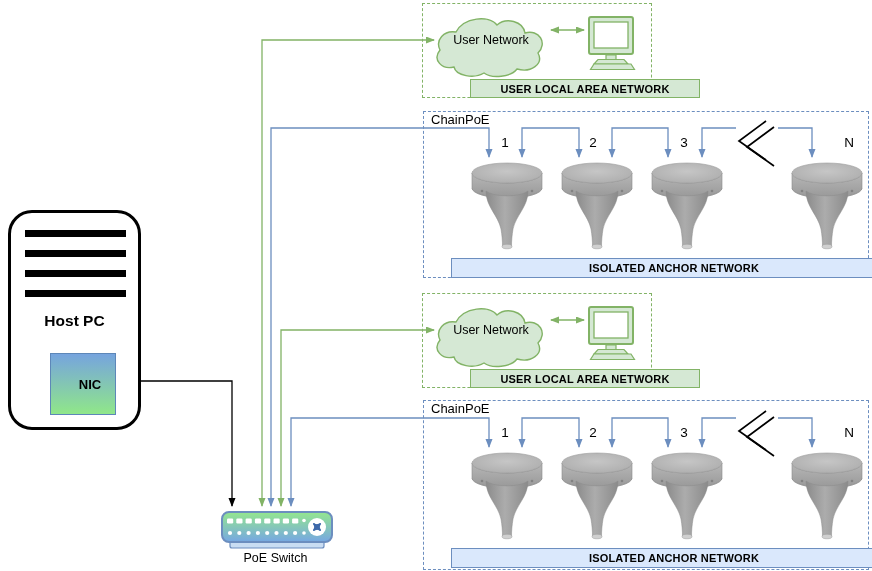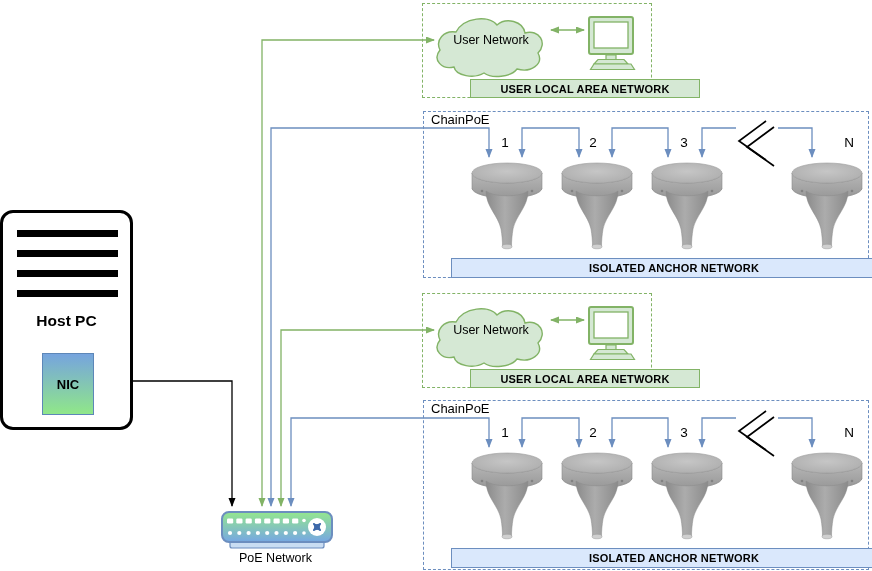--- a/index.html
+++ b/index.html
@@ -8,26 +8,26 @@
   .abs{position:absolute;box-sizing:border-box;}
   .dashed-green{border:1px dashed #82b366;background:transparent;}
   .dashed-blue{border:1px dashed #6c8ebf;background:transparent;}
   .bar-green{background:#d5e8d4;border:1px solid #82b366;display:flex;align-items:center;justify-content:center;
              font-weight:bold;font-size:11px;letter-spacing:.2px;margin-left:48px;}
   .bar-blue{background:#dae8fc;border:1px solid #6c8ebf;display:flex;align-items:center;justify-content:center;
             font-weight:bold;font-size:11px;letter-spacing:.2px;margin-left:28px;}
   .chain-title{font-size:13px;}
   .num-label{width:24px;text-align:center;font-size:13.5px;height:18px;line-height:18px;}
   .cloud-label{width:118px;text-align:center;font-size:12.5px;}
-  #hostpc{left:0;top:210px;width:133px;height:220px;border:3px solid #000;border-radius:13px;background:#fff;}
+  #hostpc{left:8px;top:210px;width:133px;height:220px;border:3px solid #000;border-radius:24px;background:#fff;}
   .vent{position:absolute;left:14px;width:101px;height:7px;background:#000;}
   #hostpc-label{position:absolute;left:0;top:99px;width:127px;text-align:center;font-weight:bold;font-size:15.5px;}
   #nic{position:absolute;left:39px;top:140px;width:50px;height:60px;border:1px solid #5d87b8;
        background:linear-gradient(#76a4de,#90e789);display:flex;align-items:center;justify-content:center;
-       font-weight:bold;font-size:13px;}
+       font-weight:bold;font-size:13px;padding-left:14px;}
   #switch-label{left:213px;top:551px;width:125px;text-align:center;font-size:12.5px;}
   svg{display:block;}
 </style>
 </head>
 <body>
 
 <div id="canvas">
 
   <svg width="0" height="0" aria-hidden="true">
     <defs>
@@ -145,21 +145,21 @@
         <circle cx="82.1" cy="25" r="2.1"></circle>
       <circle cx="91" cy="12.5" r="1.8"></circle>
         <circle cx="91" cy="25" r="1.8"></circle>
     </g>
     <g>
       <circle cx="104" cy="19" r="9" fill="#ffffff"></circle>
       <line x1="100.5" y1="15.5" x2="107.5" y2="22.5" stroke="#3c68a9" stroke-width="1.6" marker-start="url(#ax)" marker-end="url(#ax)"></line>
       <line x1="100.5" y1="22.5" x2="107.5" y2="15.5" stroke="#3c68a9" stroke-width="1.6" marker-start="url(#ax)" marker-end="url(#ax)"></line>
     </g>
   </svg>
-  <div id="switch-label" class="abs">PoE Network</div>
+  <div id="switch-label" class="abs">PoE Switch</div>
 
   <div class="abs dashed-green" style="left:422px;top:3px;width:230px;height:95px;"></div>
   <svg class="abs" style="left:432px;top:6px;" width="118" height="74">
     <path d="M24,26 C12,24 3,34 8,44 C0,54 10,64 22,61 C24,70 42,73 52,67 C60,73 79,71 85,63 C99,67 112,58 106,47 C116,37 107,23 93,27 C91,15 74,11 65,19 C57,9 32,11 24,26 Z" fill="#d5e8d4" stroke="#82b366" stroke-width="1.4"></path>
   </svg>
   <div class="abs cloud-label" style="left:432px;top:33px;">User Network</div>
   <svg class="abs" style="left:588px;top:16px;" width="48" height="58">
     <use href="#monitor-def"></use>
   </svg>
   <div class="abs bar-green" style="left:422px;top:79px;width:230px;height:19px;">

